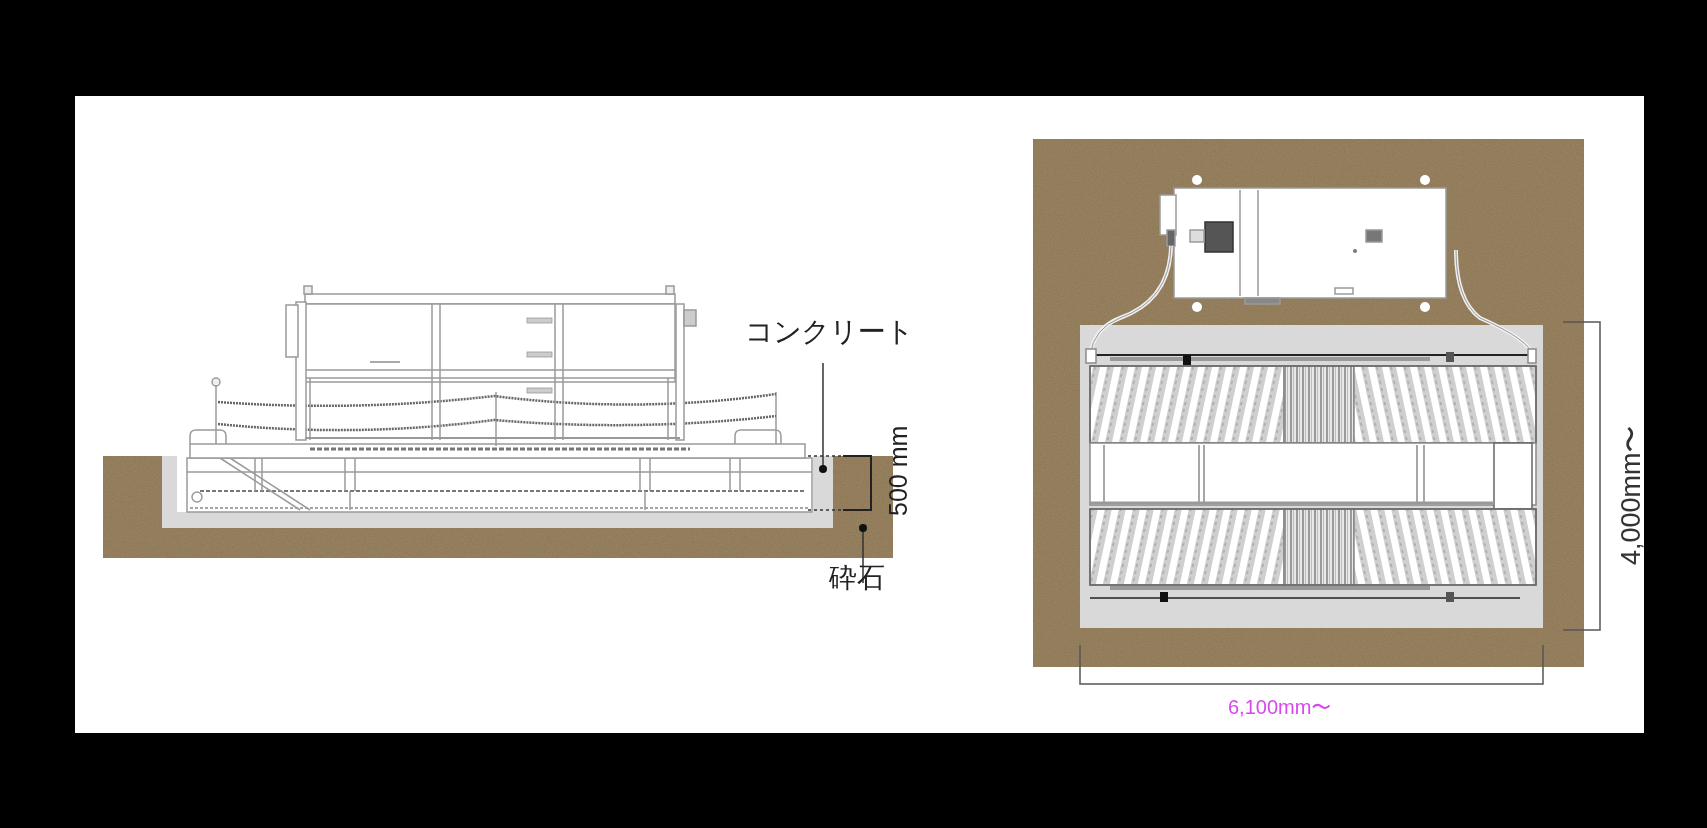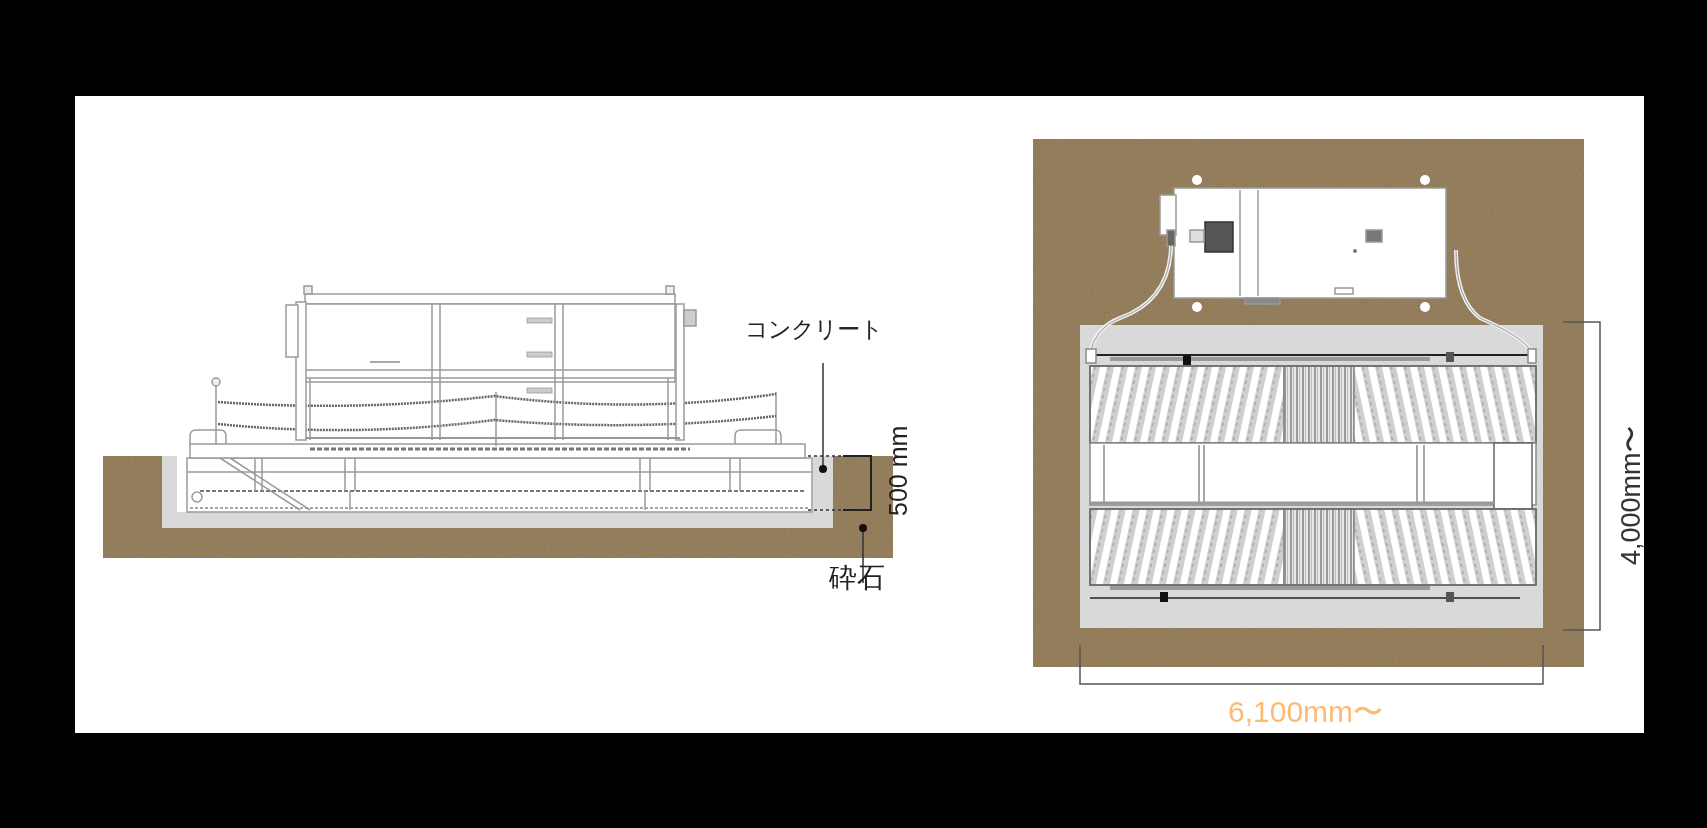--- a/index.html
+++ b/index.html
@@ -1,23 +1,23 @@
 <!DOCTYPE html>
 <html><head>
   <meta charset="utf-8">
   <style>
     html, body { margin: 0; padding: 0; background: #000; }
     body { width: 1707px; height: 828px; position: relative; overflow: hidden; font-family: "DejaVu Sans", sans-serif; }
     .panel { position: absolute; left: 75px; top: 96px; width: 1569px; height: 637px; background: #fff; }
     svg.art { position: absolute; left: 0; top: 0; width: 1707px; height: 828px; }
     .label { position: absolute; color: #222; white-space: nowrap; line-height: 1; }
-    .lbl-concrete { left: 745px; top: 318px; font-size: 23px; letter-spacing: -0.5px; }
+    .lbl-concrete { left: 745px; top: 318px; font-size: 28px; letter-spacing: -0.5px; }
     .lbl-gravel { left: 829px; top: 564px; font-size: 28px; }
     .lbl-500 { left: 880px; top: 468px; font-size: 25px; transform-origin: 0 0; transform: rotate(-90deg) translate(-48px, 6px); font-family: "Liberation Sans", sans-serif; }
-    .lbl-width { left: 1228px; top: 697px; font-size: 30px; font-family: "Liberation Sans", sans-serif; color: #fdba74; }
+    .lbl-width { left: 1228px; top: 697px; font-size: 20px; font-family: "Liberation Sans", sans-serif; color: #d946ef; }
     .lbl-depth { left: 1618px; top: 475px; font-size: 27px; transform-origin: 0 0; transform: rotate(-90deg) translate(-90px, 0); font-family: "Liberation Sans", sans-serif; color: #333; }
   </style>
 </head>
 <body>
 
 <div class="panel"></div>
 
 <svg class="art" viewBox="0 0 1707 828" xmlns="http://www.w3.org/2000/svg">
   <defs>
     <filter id="grain" x="0" y="0" width="100%" height="100%">

